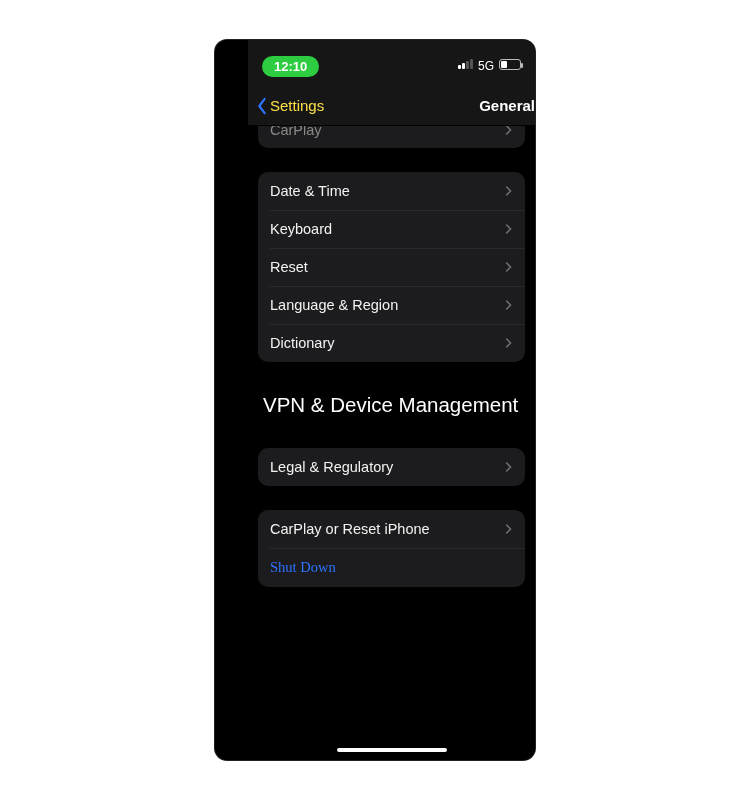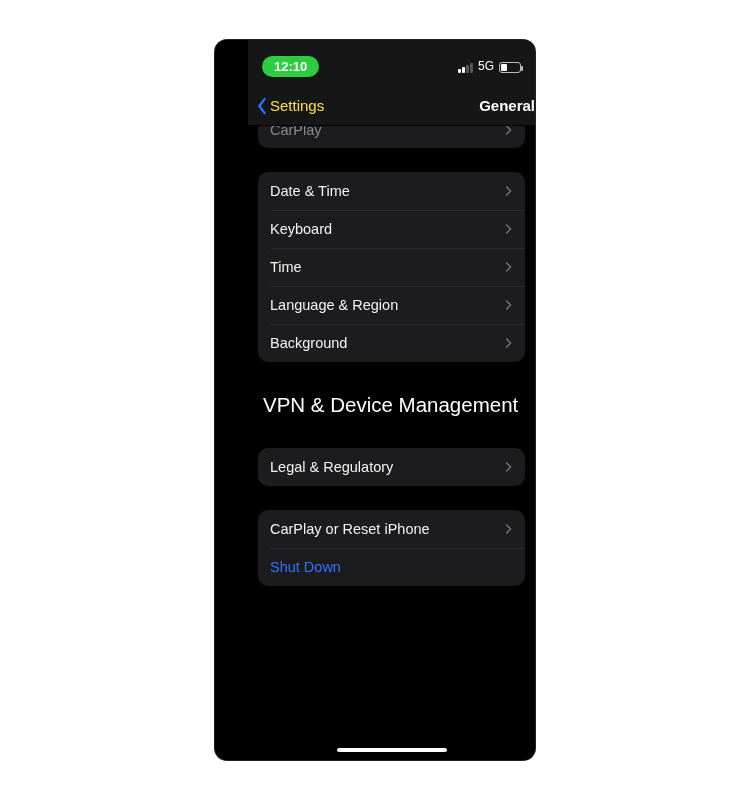--- a/index.html
+++ b/index.html
@@ -43,21 +43,21 @@
   .time-pill {
     background: #2ecc40;
     color: #ffffff;
     font-size: 13px;
     font-weight: 600;
     padding: 3px 12px;
     border-radius: 14px;
   }
   .status-right {
     display: flex;
-    align-items: flex-end;
+    align-items: flex-start;
     gap: 5px;
     color: #ffffff;
     font-size: 12px;
     font-weight: 500;
   }
   .signal {
     display: flex;
     align-items: flex-end;
     gap: 1.5px;
   }
@@ -170,20 +170,21 @@
   .group.partial {
     border-top-left-radius: 0;
     border-top-right-radius: 0;
     margin-top: -4px;
   }
   .group.partial .row.partial .label {
     color: #888;
   }
   .row .label.link {
     color: #2d74ff;
+    font-family: Liberation Serif, serif;
   }
   .highlight-group {
     position: relative;
   }
   .highlight {
     position: absolute;
     left: -18px;
     right: -18px;
     top: -6px;
     bottom: -6px;
@@ -267,33 +268,33 @@
               <path d="M2 2 L7 7 L2 12"></path>
             </svg>
         </div>
         <div class="row">
           <span class="label">Keyboard</span>
           <svg class="chevron" viewBox="0 0 10 14">
               <path d="M2 2 L7 7 L2 12"></path>
             </svg>
         </div>
         <div class="row">
-          <span class="label">Time</span>
+          <span class="label">Reset</span>
           <svg class="chevron" viewBox="0 0 10 14">
               <path d="M2 2 L7 7 L2 12"></path>
             </svg>
         </div>
         <div class="row">
           <span class="label">Language &amp; Region</span>
           <svg class="chevron" viewBox="0 0 10 14">
               <path d="M2 2 L7 7 L2 12"></path>
             </svg>
         </div>
         <div class="row">
-          <span class="label">Background</span>
+          <span class="label">Dictionary</span>
           <svg class="chevron" viewBox="0 0 10 14">
               <path d="M2 2 L7 7 L2 12"></path>
             </svg>
         </div>
       </div>
 
       <div class="group highlight-group">
         <div class="row">
           <span class="label">&nbsp;</span>
           <svg class="chevron" viewBox="0 0 10 14">

